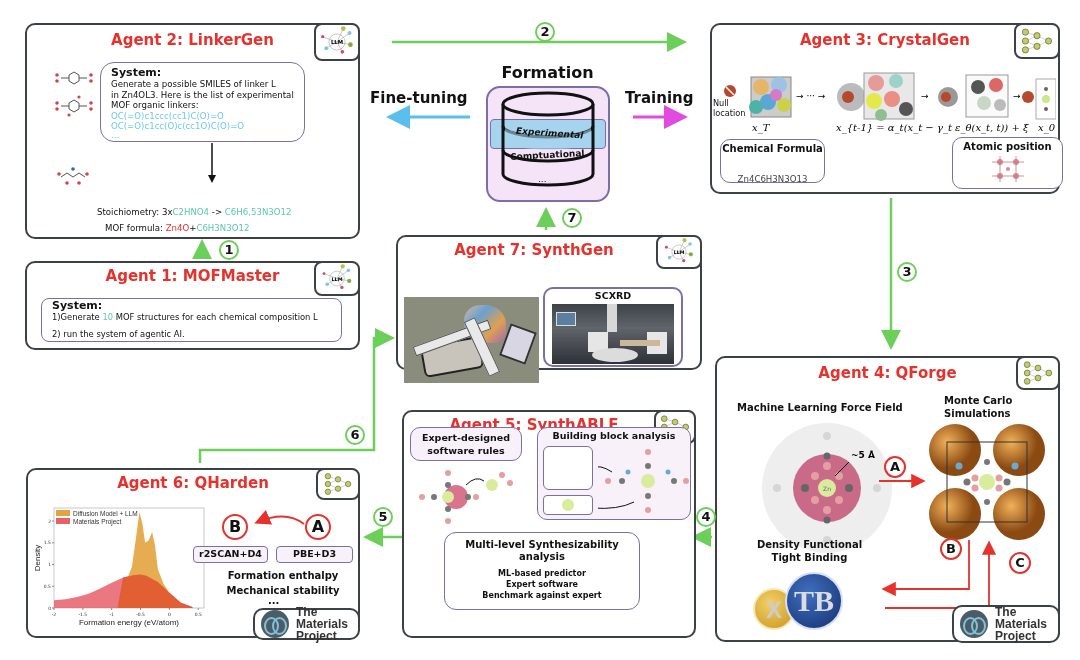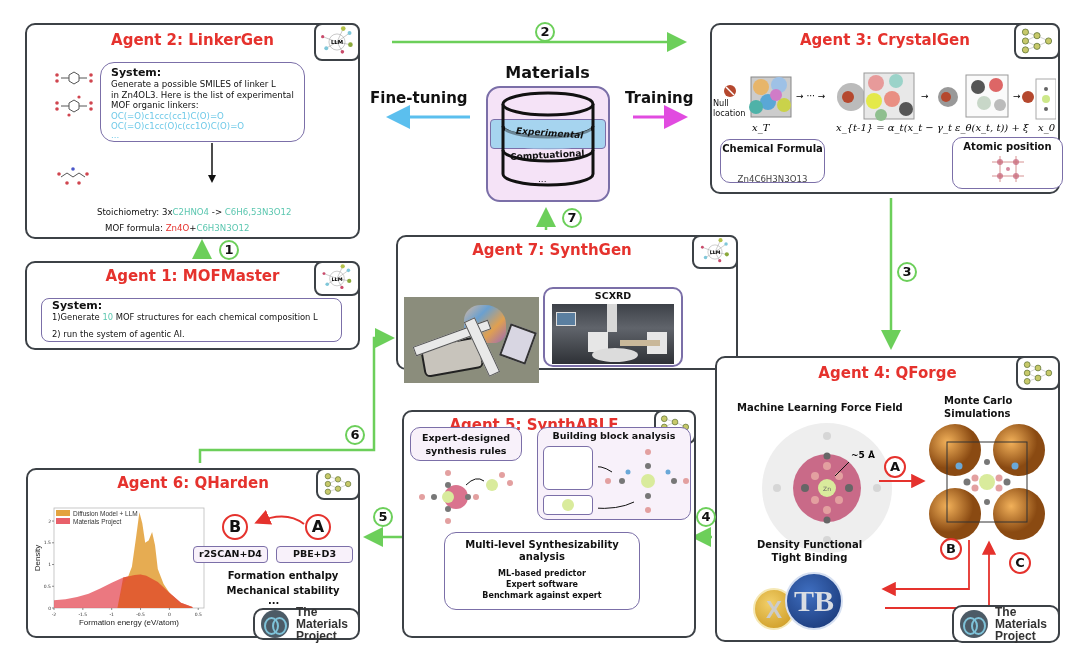--- a/index.html
+++ b/index.html
@@ -161,21 +161,21 @@
   <div class="sub" style="left:14px;top:35px;width:301px;height:44px;padding:1px 10px;border-radius:8px">
     <div class="bold" style="font-size:11px;line-height:12px">System:</div>
     <div style="font-size:8.4px;line-height:10px">
       <span style="white-space:pre">1)Generate </span><span class="teal">10</span><span style="white-space:pre"> MOF structures for each chemical composition L</span>
     </div>
     <div style="font-size:8.4px;line-height:10px;margin-top:7px">2) run the system of agentic AI.</div>
   </div>
 </div>
 
 <div class="circ-g" style="left:535px;top:22px">2</div>
-<div class="abs bold" style="left:480px;top:63px;width:135px;text-align:center;font-size:16px">Materials</div>
+<div class="abs bold" style="left:480px;top:63px;width:135px;text-align:center;font-size:16px">Formation</div>
 <div class="abs bold" style="left:370px;top:89px;font-size:15px">Fine-tuning</div>
 <div class="abs bold" style="left:625px;top:89px;font-size:15px">Training</div>
 <div class="abs" style="left:486px;top:86px;width:124px;height:116px;border:2px solid #7b6fa8;border-radius:14px;background:#f5e3f7"></div>
 <div class="abs" style="left:490px;top:119px;width:116px;height:30px;border:1.5px solid #7b6fa8;border-radius:4px;background:#a6d4ef"></div>
 <svg class="abs" style="left:486px;top:86px" width="124" height="116">
   <g fill="none" stroke="#111" stroke-width="3">
     <path d="M17,18 L17,88 A45,11 0 0 0 107,88 L107,18"></path>
     <ellipse cx="62" cy="18" rx="45" ry="11" fill="#f5e3f7"></ellipse>
     <path d="M17,40 A45,11 0 0 0 107,40"></path>
     <path d="M17,64 A45,11 0 0 0 107,64"></path>
@@ -275,21 +275,21 @@
           <line x1="4" y1="22" x2="36" y2="22"></line>
           <line x1="12" y1="2" x2="12" y2="28"></line>
           <line x1="28" y1="2" x2="28" y2="28"></line>
         </g>
     </svg>
   </div>
 </div>
 
 <div class="circ-g" style="left:897px;top:262px">3</div>
 
-<div class="panel" style="left:396px;top:235px;width:342px;height:135px">
+<div class="panel" style="left:396px;top:235px;width:306px;height:135px">
   <div class="ptitle" style="top:4px;right:30px">Agent 7: SynthGen</div>
   <div class="badge" style="height:34px">
     <svg viewBox="0 0 46 38">
       <circle cx="23" cy="19" r="9" fill="none" stroke="#999" stroke-width="0.6"></circle>
       <line x1="23" y1="19" x2="30" y2="4" stroke="#999" stroke-width="0.6"></line>
         <line x1="23" y1="19" x2="37" y2="9" stroke="#999" stroke-width="0.6"></line>
       <line x1="23" y1="19" x2="38" y2="22" stroke="#999" stroke-width="0.6"></line>
         <line x1="23" y1="19" x2="29" y2="30" stroke="#999" stroke-width="0.6"></line>
       <line x1="23" y1="19" x2="11" y2="26" stroke="#999" stroke-width="0.6"></line>
         <line x1="23" y1="19" x2="7" y2="13" stroke="#999" stroke-width="0.6"></line>
@@ -446,21 +446,21 @@
           <circle cx="10" cy="8" r="3.5"></circle>
           <circle cx="10" cy="18" r="3.5"></circle>
           <circle cx="10" cy="28" r="3.5"></circle>
           <circle cx="23" cy="12" r="3.5"></circle>
           <circle cx="23" cy="24" r="3.5"></circle>
           <circle cx="36" cy="18" r="3.5"></circle>
         </g>
     </svg>
   </div>
   <div class="sub lav" style="left:6px;top:15px;width:112px;height:34px;text-align:center">
-    <div class="bold" style="font-size:9.5px;line-height:13px;margin-top:3px">Expert-designed synthesis rules</div>
+    <div class="bold" style="font-size:9.5px;line-height:13px;margin-top:3px">Expert-designed software rules</div>
   </div>
   <svg class="abs" style="left:10px;top:55px" width="105" height="60">
     <circle cx="42" cy="30" r="12" fill="#d45a7a" opacity="0.85"></circle>
     <circle cx="34" cy="30" r="6" fill="#d9eb9c"></circle>
     <g fill="#e3a0a0">
         <circle cx="8" cy="30" r="3"></circle>
         <circle cx="62" cy="30" r="3"></circle>
         <circle cx="34" cy="6" r="3"></circle>
         <circle cx="34" cy="54" r="3"></circle>
         <circle cx="88" cy="8" r="3"></circle>

